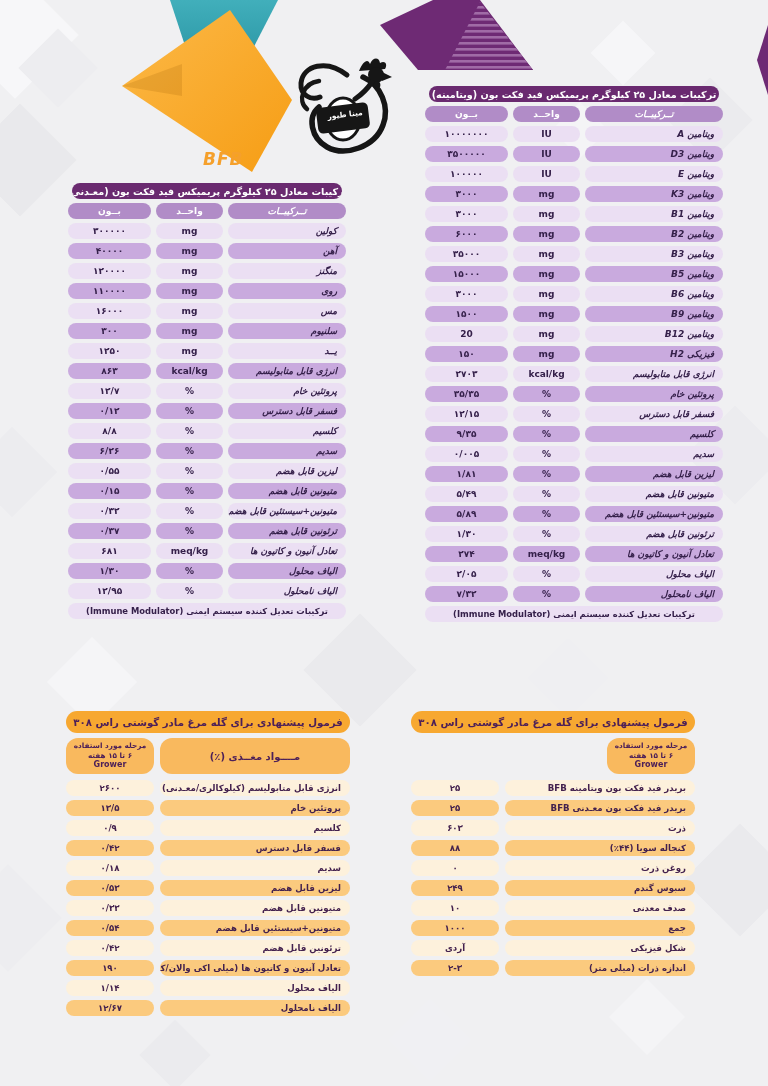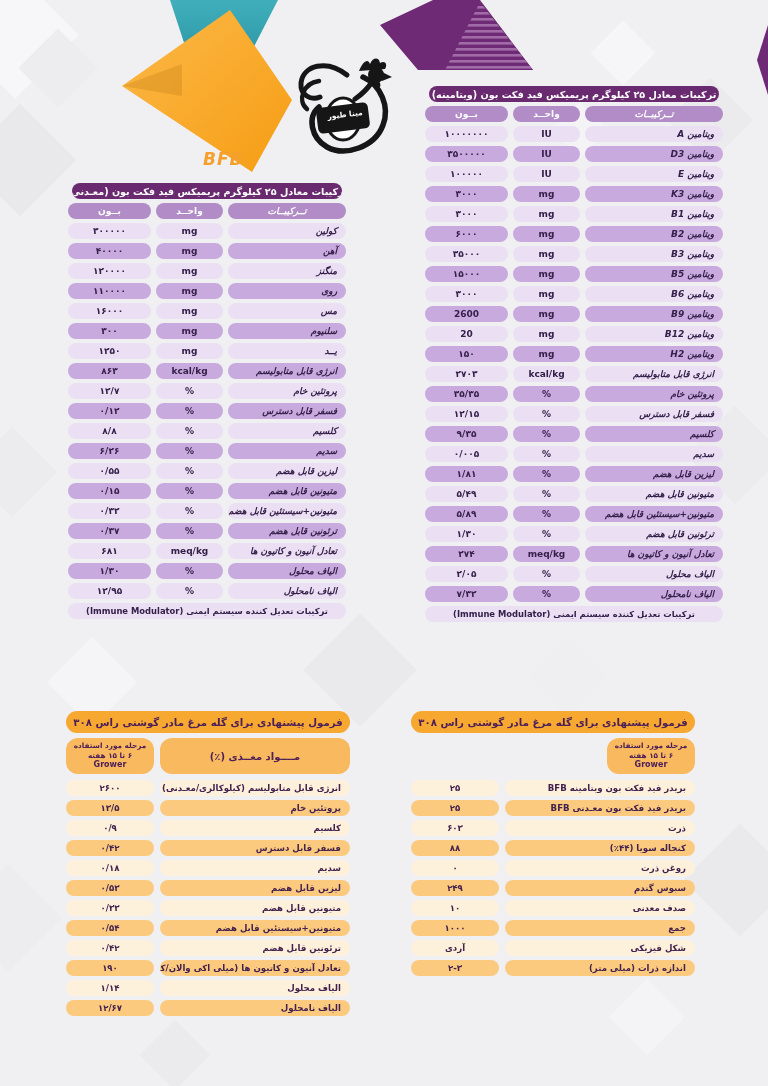--- a/index.html
+++ b/index.html
@@ -190,31 +190,31 @@
 
         <div class="t-row odd">
           <div class="pill c-lbl">ویتامین B6</div>
           <div class="pill c-unit" dir="ltr">mg</div>
           <div class="pill c-val" dir="ltr">۳۰۰۰</div>
         </div>
 
         <div class="t-row even">
           <div class="pill c-lbl">ویتامین B9</div>
           <div class="pill c-unit" dir="ltr">mg</div>
-          <div class="pill c-val" dir="ltr">2600</div>
+          <div class="pill c-val" dir="ltr">۱۵۰۰</div>
         </div>
 
         <div class="t-row odd">
           <div class="pill c-lbl">ویتامین B12</div>
           <div class="pill c-unit" dir="ltr">mg</div>
           <div class="pill c-val" dir="ltr">20</div>
         </div>
 
         <div class="t-row even">
-          <div class="pill c-lbl">ویتامین H2</div>
+          <div class="pill c-lbl">فیزیکی H2</div>
           <div class="pill c-unit" dir="ltr">mg</div>
           <div class="pill c-val" dir="ltr">۱۵۰</div>
         </div>
 
         <div class="t-row odd">
           <div class="pill c-lbl">انرژی قابل متابولیسم</div>
           <div class="pill c-unit" dir="ltr">kcal/kg</div>
           <div class="pill c-val" dir="ltr">۲۷۰۳</div>
         </div>
 

